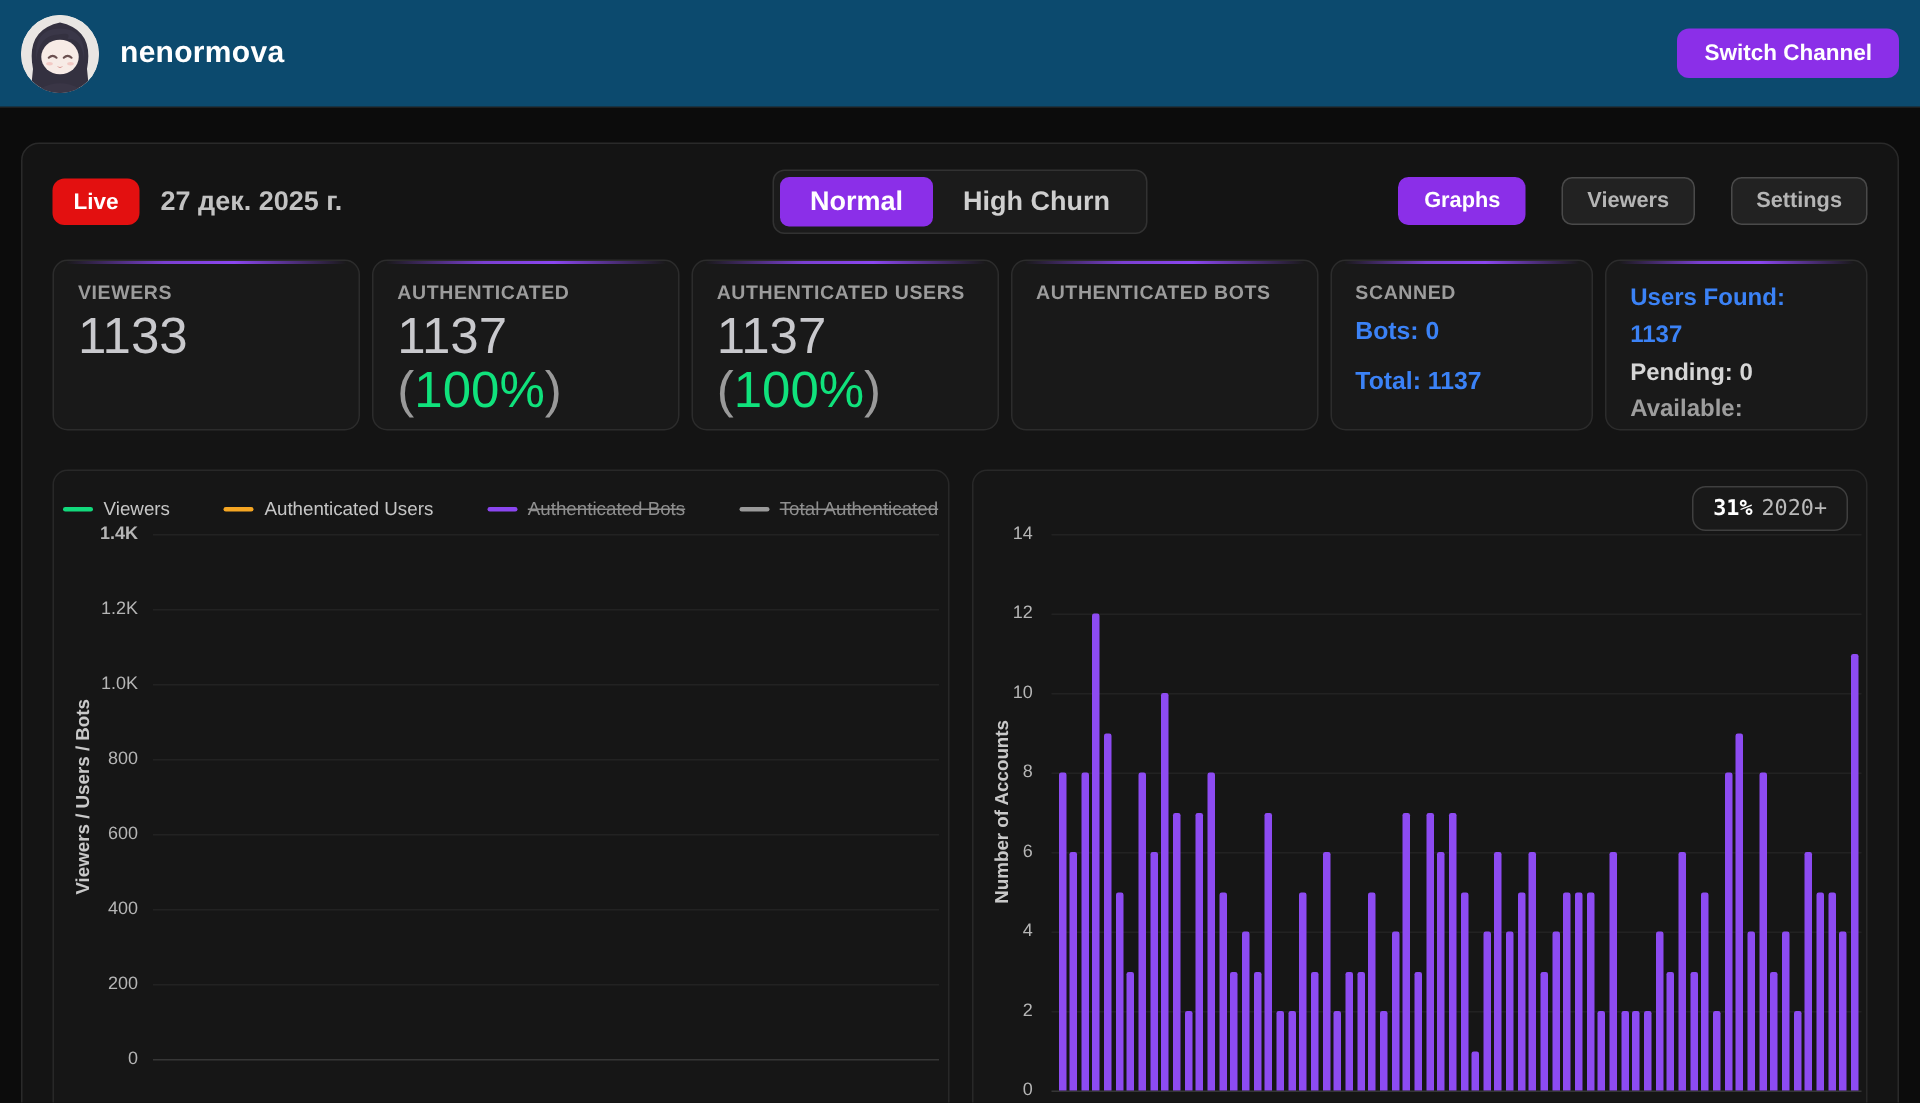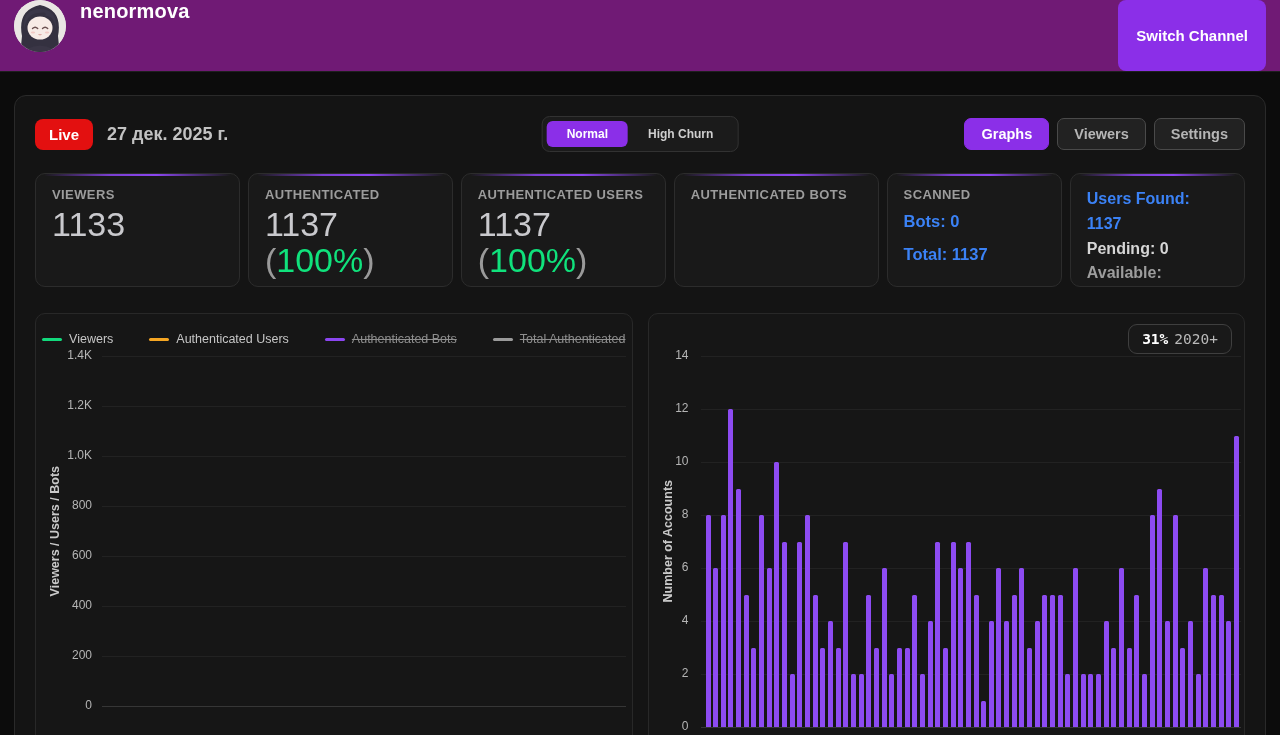--- a/index.html
+++ b/index.html
@@ -1,21 +1,21 @@
 <!DOCTYPE html>
 <html><head>
 <meta charset="utf-8">
 <style>
   * { margin:0; padding:0; box-sizing:border-box; }
   html,body { width:1280px; height:735px; overflow:hidden; background:#0c0c0c;
               font-family:"Liberation Sans", sans-serif; }
 
   
-  .header { height:72px; background:#701a75; border-bottom:1px solid #1f1f1f;
-            display:flex; padding:0 14px; }
+  .header { height:72px; background:#0c4a6e; border-bottom:1px solid #1f1f1f;
+            display:flex; align-items:center; padding:0 14px; }
   .avatar { width:52px; height:52px; border-radius:50%; overflow:hidden; flex:0 0 auto;
             background:#e9e6e3; }
   .head-text { margin-left:14px; flex:1 1 auto; min-width:0; }
   .head-title { color:#ffffff; font-size:20px; font-weight:800; letter-spacing:.2px; }
   .head-sub { color:#a6a6a6; font-size:13.5px; font-weight:600; margin-top:5px; }
   .head-buttons { display:flex; gap:8px; }
   .btn { border:none; border-radius:8px; font-size:15px; font-weight:700;
          padding:8px 18px; cursor:pointer; font-family:"Liberation Sans",sans-serif; }
   .btn-purple { background:#8b2fe8; color:#ffffff; }
   .btn-gray { background:#4a4a4a; color:#efefef; }
@@ -24,25 +24,25 @@
   .panel { margin:23px 14px 0; height:700px; background:#141414;
            border:1px solid #2a2a2a; border-radius:12px; padding:20px; }
 
   .toolbar { position:relative; height:36px; display:flex; align-items:center; }
   .live-badge { background:#e31010; color:#ffffff; font-size:15px; font-weight:700;
                 padding:7px 14px; border-radius:8px; }
   .date { color:#c2c2c2; font-size:18px; font-weight:700; margin-left:14px; }
   .mode-toggle { position:absolute; left:50%; transform:translateX(-50%);
                  background:#1b1b1b; border:1px solid #323232; border-radius:8px;
                  padding:4px; display:flex; align-items:center; }
-  .mode-opt { font-size:12px; font-weight:700; border-radius:6px; padding:6px 20px;
+  .mode-opt { font-size:18px; font-weight:700; border-radius:6px; padding:6px 20px;
               color:#cfcfcf; background:transparent; border:none; cursor:pointer;
               font-family:"Liberation Sans",sans-serif; }
   .mode-opt.active { background:#8b2fe8; color:#ffffff; }
-  .view-buttons { margin-left:auto; display:flex; gap:8px; }
+  .view-buttons { margin-left:auto; display:flex; gap:24px; }
   .view-btn { font-size:14.5px; font-weight:700; border-radius:7px; padding:7px 16px;
               background:#222222; border:1px solid #4a4a4a; color:#b5b5b5; cursor:pointer;
               font-family:"Liberation Sans",sans-serif; }
   .view-btn.active { background:#8b2fe8; border-color:#8b2fe8; color:#ffffff; }
 
   
   .stats-row { display:flex; gap:8px; margin-top:21px; }
   .stat-card { position:relative; background:#191919; border:1px solid #2c2c2c;
                border-radius:10px; height:114px; padding:13px 16px; overflow:hidden; }
   .stat-card::before { content:""; position:absolute; top:0; left:8px; right:8px; height:2px;
@@ -180,21 +180,21 @@
           <div class="legend-item struck">
             <span class="line-swatch" style="background: rgb(154, 154, 154);"></span>
             <span class="legend-label">Total Authenticated</span>
           </div>
         </div>
       <div class="ylabel-wrap" style="top:42px; height:350px;">
         <span class="ylabel">Viewers / Users / Bots</span>
       </div>
       <div class="plot" id="line-plot">
           <div class="gridline" style="left: 66px; right: 6px; top: 42px;"></div>
-          <div class="tick-label" style="left: 0px; width: 56px; top: 34px;">1.4K</div>
+          <div class="tick-label" style="left: 0px; width: 56px; top: 34px; font-weight: bold;">1.4K</div>
           <div class="gridline" style="left: 66px; right: 6px; top: 92px;"></div>
           <div class="tick-label" style="left: 0px; width: 56px; top: 84px;">1.2K</div>
           <div class="gridline" style="left: 66px; right: 6px; top: 142px;"></div>
           <div class="tick-label" style="left: 0px; width: 56px; top: 134px;">1.0K</div>
           <div class="gridline" style="left: 66px; right: 6px; top: 192px;"></div>
           <div class="tick-label" style="left: 0px; width: 56px; top: 184px;">800</div>
           <div class="gridline" style="left: 66px; right: 6px; top: 242px;"></div>
           <div class="tick-label" style="left: 0px; width: 56px; top: 234px;">600</div>
           <div class="gridline" style="left: 66px; right: 6px; top: 292px;"></div>
           <div class="tick-label" style="left: 0px; width: 56px; top: 284px;">400</div>

